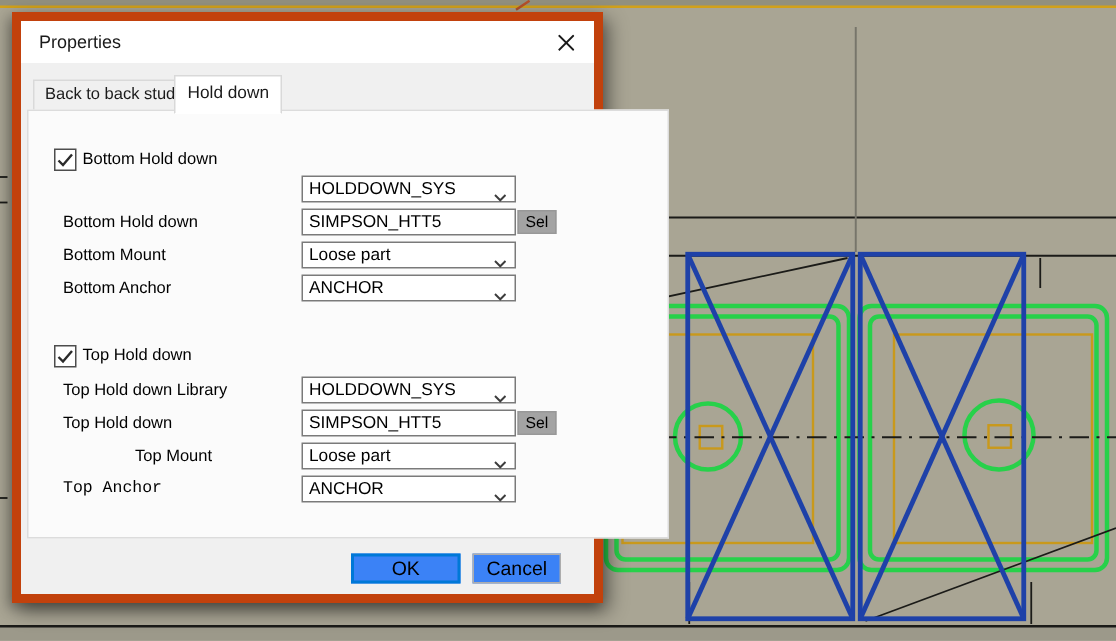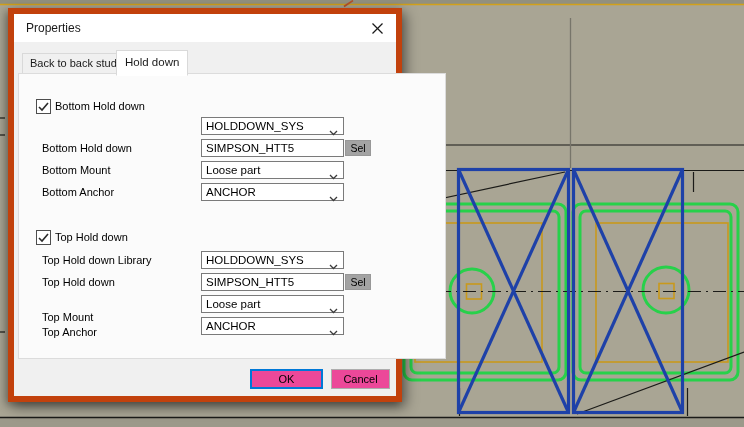--- a/index.html
+++ b/index.html
@@ -29,22 +29,22 @@
   .cb-label{position:absolute;font-size:11px;color:#000;white-space:nowrap;}
   .lbl{position:absolute;left:23px;font-size:11px;color:#000;line-height:18px;white-space:nowrap;}
   .field{position:absolute;left:166px;width:143px;height:18px;box-sizing:border-box;
          border:1px solid #7a7a7a;background:#fff;font-size:11.5px;line-height:16px;
          padding-left:4px;color:#000;white-space:nowrap;margin-left:16px;}
   .chev{position:absolute;right:5px;top:6px;}
   .sel-btn{position:absolute;left:326px;width:26px;height:16px;box-sizing:border-box;
            background:#a3a3a3;border:1px solid #989898;font-size:10.5px;line-height:14px;
            text-align:center;color:#000;cursor:pointer;}
 
-  .btn{position:absolute;box-sizing:border-box;background:#ec4899;border:1px solid #adadad;
-       font-size:11px;text-align:center;color:#000;cursor:pointer;margin-left:16px;}
+  .btn{position:absolute;box-sizing:border-box;background:#3b82f6;border:1px solid #adadad;
+       font-size:13px;text-align:center;color:#000;cursor:pointer;}
   .btn-ok{left:220px;top:355px;width:73px;height:20px;border:2px solid #0078d7;line-height:16px;}
   .btn-cancel{left:301px;top:355px;width:59px;height:20px;line-height:18px;}
 </style>
 </head>
 <body>
 
 <svg id="canvas-svg" width="744" height="427" viewBox="0 0 744 427">
   <rect x="0" y="0" width="744" height="427" fill="#a9a594"></rect>
   <rect x="0" y="0" width="744" height="4" fill="#92907e"></rect>
   <rect x="0" y="418" width="744" height="9" fill="#9c998a"></rect>
@@ -169,31 +169,31 @@
           </svg>
       </span>
     </div>
 
     <div class="lbl" style="top:199px;">Top Hold down</div>
     <div class="field" style="top:199px;">
       <span>SIMPSON_HTT5</span>
     </div>
     <div class="sel-btn" style="top:200px;">Sel</div>
 
-    <div class="lbl" style="top:234px;">Top Mount</div>
+    <div class="lbl" style="top:221px;margin-left:48px;">Top Mount</div>
     <div class="field" style="top:221px;">
       <span>Loose part</span>
       <span class="chev">
         <svg width="9" height="6" viewBox="0 0 9 6">
             <polyline points="1,1 4.5,4.5 8,1" stroke="#3c3c3c" stroke-width="1.3" fill="none"></polyline>
           </svg>
       </span>
     </div>
 
-    <div class="lbl" style="top:249px;">Top Anchor</div>
+    <div class="lbl" style="top:243px;font-family:Liberation Mono, monospace;">Top Anchor</div>
     <div class="field" style="top:243px;">
       <span>ANCHOR</span>
       <span class="chev">
         <svg width="9" height="6" viewBox="0 0 9 6">
             <polyline points="1,1 4.5,4.5 8,1" stroke="#3c3c3c" stroke-width="1.3" fill="none"></polyline>
           </svg>
       </span>
     </div>
   </div>
 

